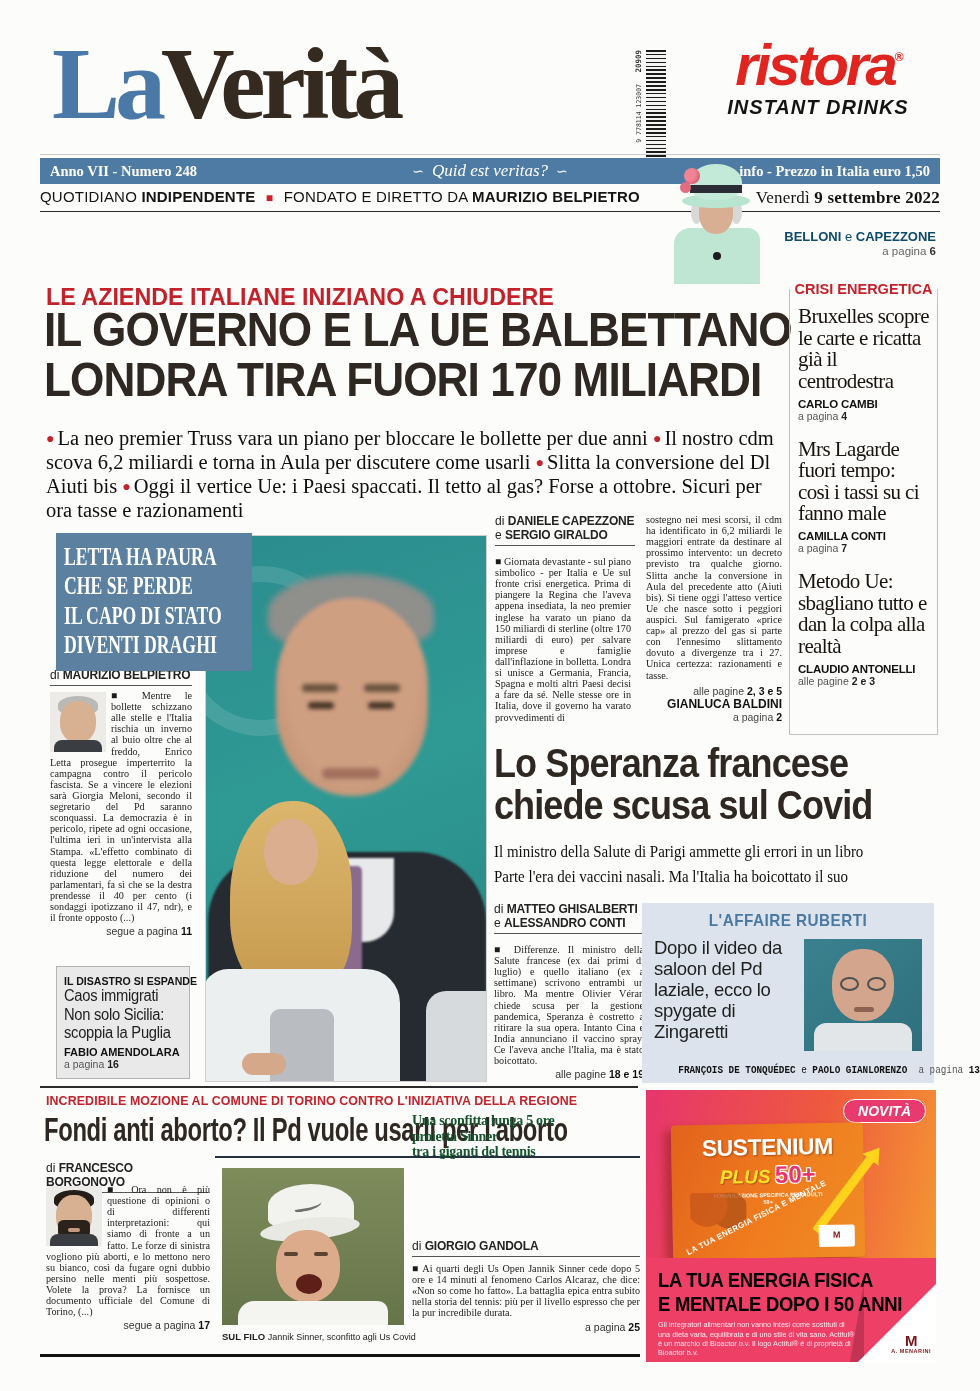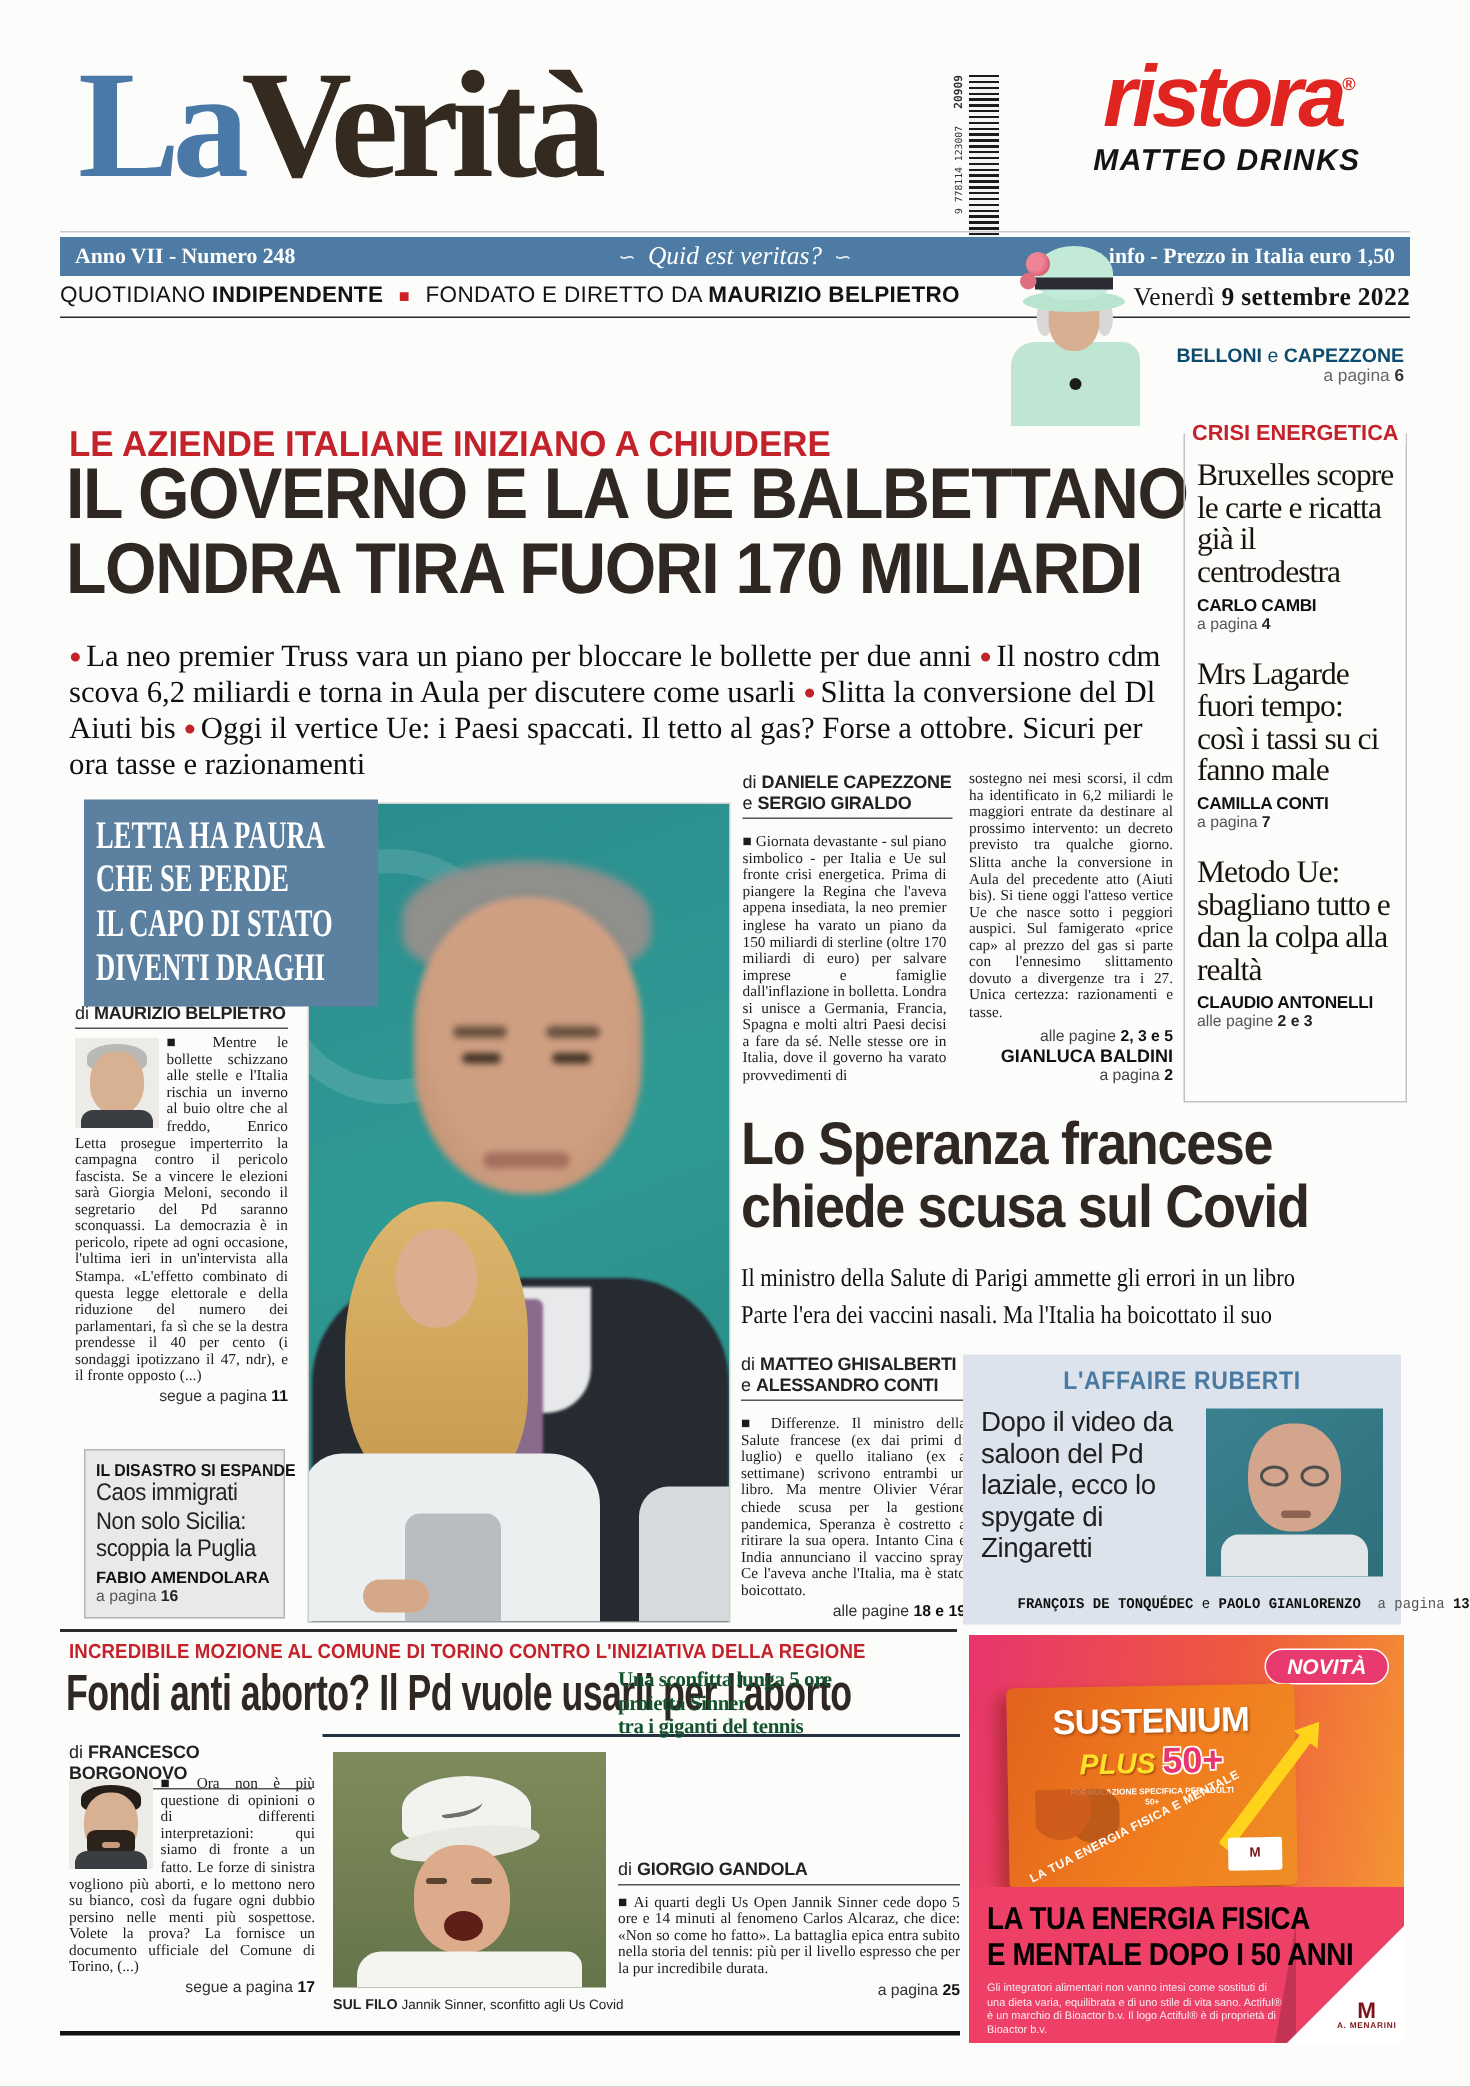--- a/index.html
+++ b/index.html
@@ -190,21 +190,21 @@
   <div class="abs masthead"><span class="la">La</span><span class="ve">Verità</span></div>
 
   <div class="abs barcode">
     <span class="bc-v bc-top">20909</span>
     <span class="bc-v bc-num">9 778114 123007</span>
     <div class="bc-stripes"></div>
   </div>
 
   <div class="abs ristora">
     <div class="brand"><span>ristora</span><span class="reg">®</span></div>
-    <div class="tag">MATTEO DRINKS</div>
+    <div class="tag">INSTANT DRINKS</div>
   </div>
 
   <div class="abs hairline" style="left:40px; top:154px; width:900px;"></div>
 
   <div class="abs topbar">
     <span class="issue">Anno VII - Numero 248</span>
     <span class="motto"><span class="sw">∽</span><span>Quid est veritas?</span><span class="sw">∽</span></span>
     <span class="price">verita.info - Prezzo in Italia euro 1,50</span>
   </div>
 

